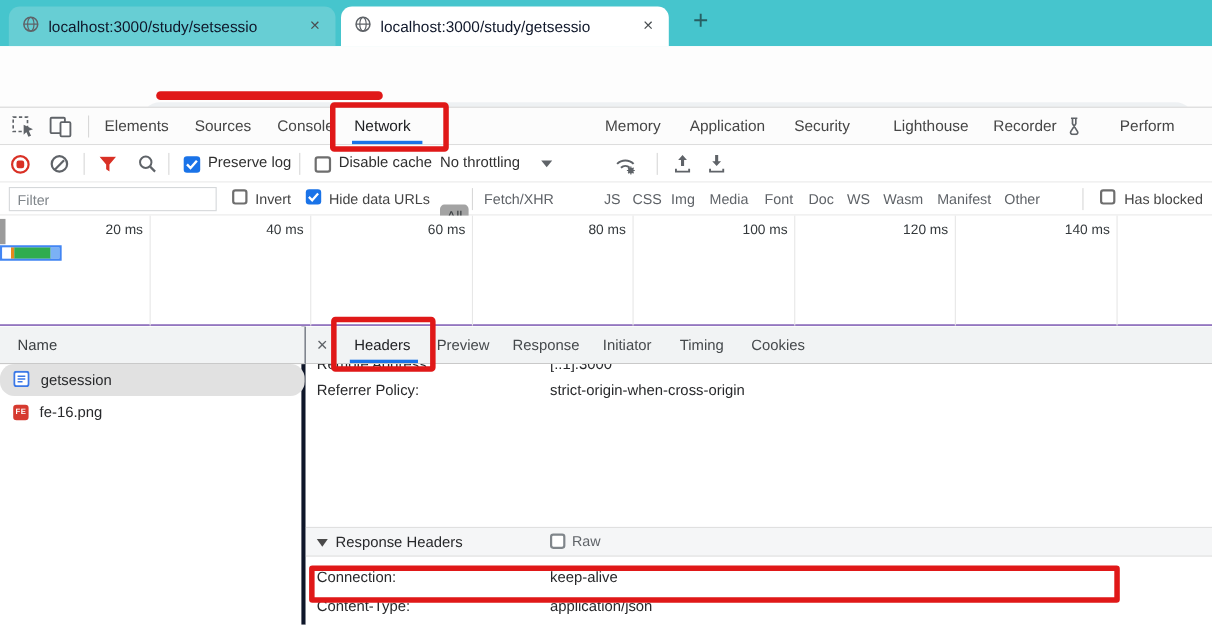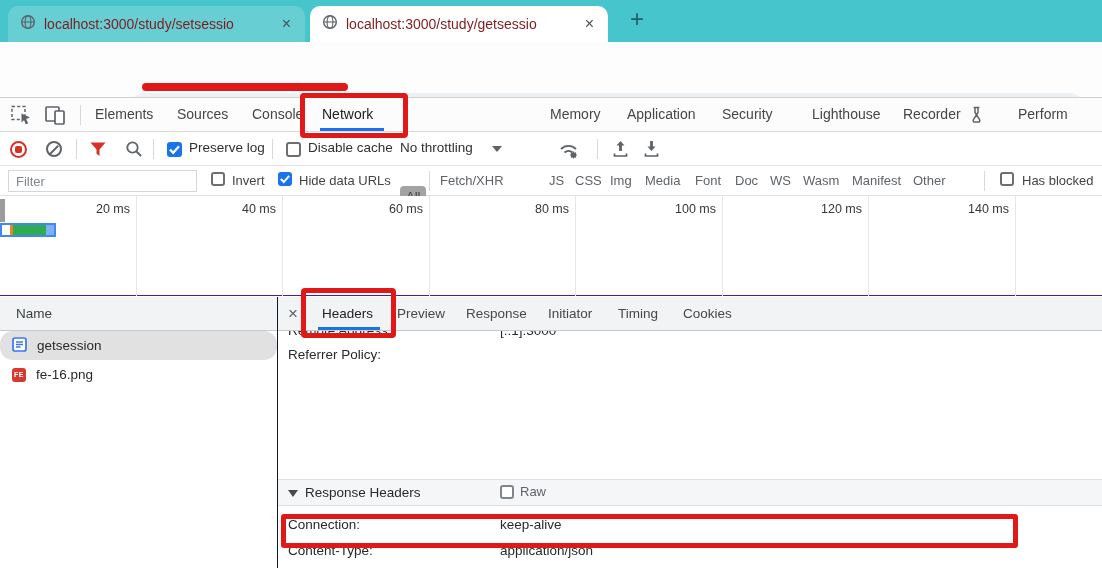--- a/index.html
+++ b/index.html
@@ -6,21 +6,21 @@
   html,body { width:1102px; height:568px; overflow:hidden; }
   body { font-family:"Liberation Sans", sans-serif; background:#fff; }
   .screen { position:relative; width:1102px; height:568px; background:#fff; overflow:hidden; }
   .abs { position:absolute; }
 
   
   .tabstrip { position:absolute; left:0; top:0; width:1102px; height:42px; background:#46c5cd; }
   .btab { position:absolute; top:6px; height:36px; border-radius:10px 10px 0 0; display:flex; align-items:center; padding:0 12px; gap:8px; }
   .btab.inactive { left:8px; width:297px; background:#67ced4; }
   .btab.active { left:310px; width:298px; background:#ffffff; }
-  .btab-title { font-size:14px; color:#7f1d1d; white-space:nowrap; overflow:hidden; flex:1; }
+  .btab-title { font-size:14px; color:#0f172a; white-space:nowrap; overflow:hidden; flex:1; }
   .btab .closex { font-size:16px; color:#4a4f52; line-height:1; padding:0 2px; }
   .newtab { position:absolute; left:622px; top:4px; font-size:24px; color:#275f63; width:30px; height:30px; text-align:center; line-height:30px; }
 
   .addrbar { position:absolute; left:0; top:42px; width:1102px; height:55px; background:#fdfdfd; }
   .navic { position:absolute; top:56px; }
   .omnibox { position:absolute; left:128px; top:51px; width:958px; height:35px; background:#eef1f3; border-radius:18px; display:flex; align-items:center; padding-left:14px; gap:10px; }
   .url { font-size:15px; white-space:nowrap; }
   .url .host { color:#202124; }
   .url .rest { color:#5f6368; }
 
@@ -55,21 +55,21 @@
 
   
   .timeline { position:absolute; left:0; top:98px; width:1102px; height:100px; background:#fff; border-bottom:1px solid #4c1d95; }
   .gridline { position:absolute; top:0; width:1px; height:100px; background:#e7e7e7; }
   .tick { position:absolute; top:6px; width:60px; text-align:right; font-size:12.5px; color:#33383b; }
   .wf-marker { position:absolute; left:0; top:3px; width:5px; height:23px; background:#9b9b9b; }
   .wf-bar { position:absolute; left:0; top:27px; width:56px; height:14px; border:2px solid #4285f4; background:#cfe0f7; display:flex; }
   .wf-seg { height:100%; }
 
   
-  .name-panel { position:absolute; left:0; top:199px; width:278px; height:272px; background:#fff; border-right:1px solid #0f172a; }
+  .name-panel { position:absolute; left:0; top:199px; width:278px; height:272px; background:#fff; border-right:4px solid #0f172a; }
   .name-head { position:absolute; left:0; top:0; width:277px; height:34px; background:#f1f3f4; border-bottom:1px solid #c9c9c9; font-size:13.5px; color:#3c4043; line-height:34px; padding-left:16px; }
   .req-row { position:absolute; left:0; width:277px; height:29px; display:flex; align-items:center; gap:10px; padding-left:12px; font-size:13.5px; color:#28292b;border-radius:13px; }
   .req-row.sel { background:#e1e1e1; }
   .fe-ic { width:14px; height:14px; background:#d63a2f; border-radius:3px; color:#fff; font-size:7px; font-weight:bold; text-align:center; line-height:14px; letter-spacing:0.5px; }
 
   .detail-panel { position:absolute; left:278px; top:199px; width:824px; height:272px; background:#fff; }
   .det-tabbar { position:absolute; left:0; top:0; width:824px; height:34px; background:#f1f3f4; border-bottom:1px solid #c9c9c9; }
   .det-x { position:absolute; left:10px; top:7px; font-size:17px; color:#5f6368; }
   .dettab { position:absolute; top:0; height:33px; line-height:33px; font-size:13.5px; color:#45494c; }
   .det-underline { position:absolute; left:40px; top:30px; width:62px; height:3px; background:#1a73e8; }
@@ -276,20 +276,21 @@
         <span class="dettab" style="left:405px;">Cookies</span>
         <span class="det-underline"></span>
       </div>
       <div class="det-content">
         <div class="hrow" style="top:-8px;">
           <span class="hl">Remote Address:</span>
           <span class="hv">[::1]:3000</span>
         </div>
         <div class="hrow" style="top:16px;">
           <span class="hl">Referrer Policy:</span>
+          <span class="hv">strict-origin-when-cross-origin</span>
         </div>
         <div class="sectionband">
           <span class="sec-title"><span class="tri"></span><span>Response Headers</span></span>
           <span class="raw-wrap">
               <span class="raw-cb"></span>
               <span class="raw-lab">Raw</span>
             </span>
         </div>
         <div class="hrow" style="top:186px;">
           <span class="hl">Connection:</span>

